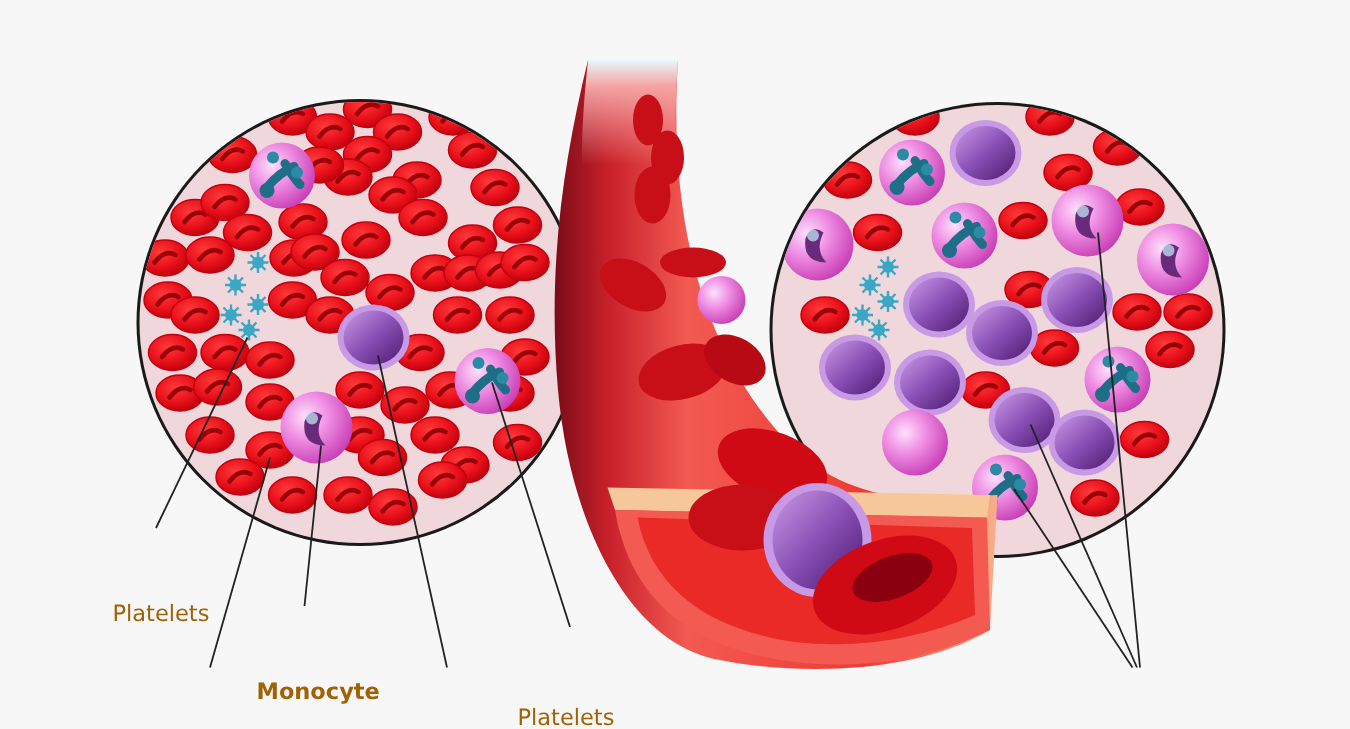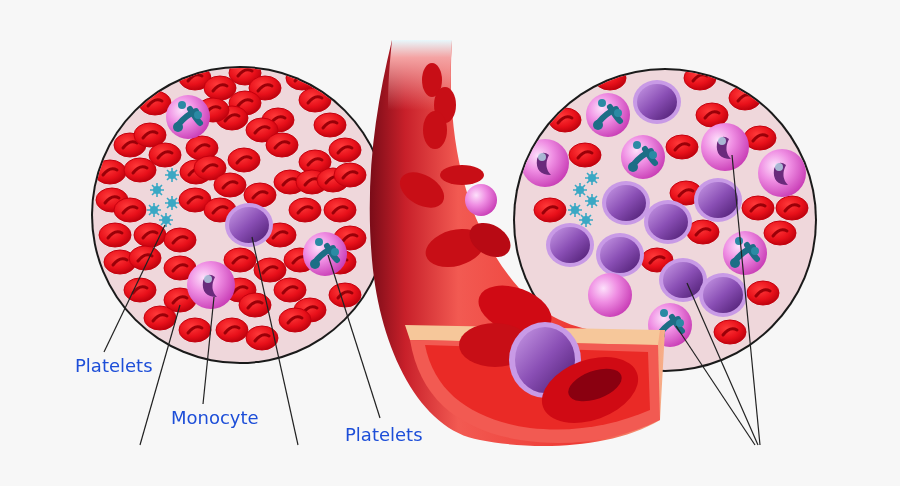--- a/index.html
+++ b/index.html
@@ -1,18 +1,18 @@
 <!DOCTYPE html>
 <html><head>
 <meta charset="utf-8">
 <style>
   html, body { margin:0; padding:0; }
   body { width:900px; height:486px; background:#f7f7f7; overflow:hidden; position:relative; font-family:"DejaVu Sans", sans-serif; }
   #stage { position:absolute; left:0; top:0; width:900px; height:486px; }
-  .label { position:absolute; font-size:18px; color:#1d4ed8; white-space:nowrap; }
+  .label { position:absolute; font-size:15px; color:#a16207; white-space:nowrap;margin-top:45px; }
 </style>
 </head>
 <body>
 
 <svg id="stage" width="900" height="486" viewBox="0 0 900 486" xmlns="http://www.w3.org/2000/svg">
   <defs>
     <radialGradient id="rbcG" cx="40%" cy="35%" r="70%">
       <stop offset="0%" stop-color="#ff3a3a"></stop>
       <stop offset="60%" stop-color="#e8101a"></stop>
       <stop offset="100%" stop-color="#b8000c"></stop>
@@ -224,14 +224,14 @@
     <line x1="214" y1="297" x2="203" y2="404"></line>
     <line x1="252" y1="237" x2="298" y2="445"></line>
     <line x1="328" y1="255" x2="380" y2="418"></line>
     <line x1="676" y1="326" x2="755" y2="445"></line>
     <line x1="687" y1="283" x2="758" y2="445"></line>
     <line x1="732" y1="155" x2="760" y2="445"></line>
   </g>
 </svg>
 
 <div class="label" style="left:75px;top:355px;">Platelets</div>
-<div class="label" style="left:171px;top:407px;">Monocyte</div>
+<div class="label" style="left:171px;top:407px;font-weight:bold;">Monocyte</div>
 <div class="label" style="left:345px;top:424px;">Platelets</div>
 
 </body></html>

